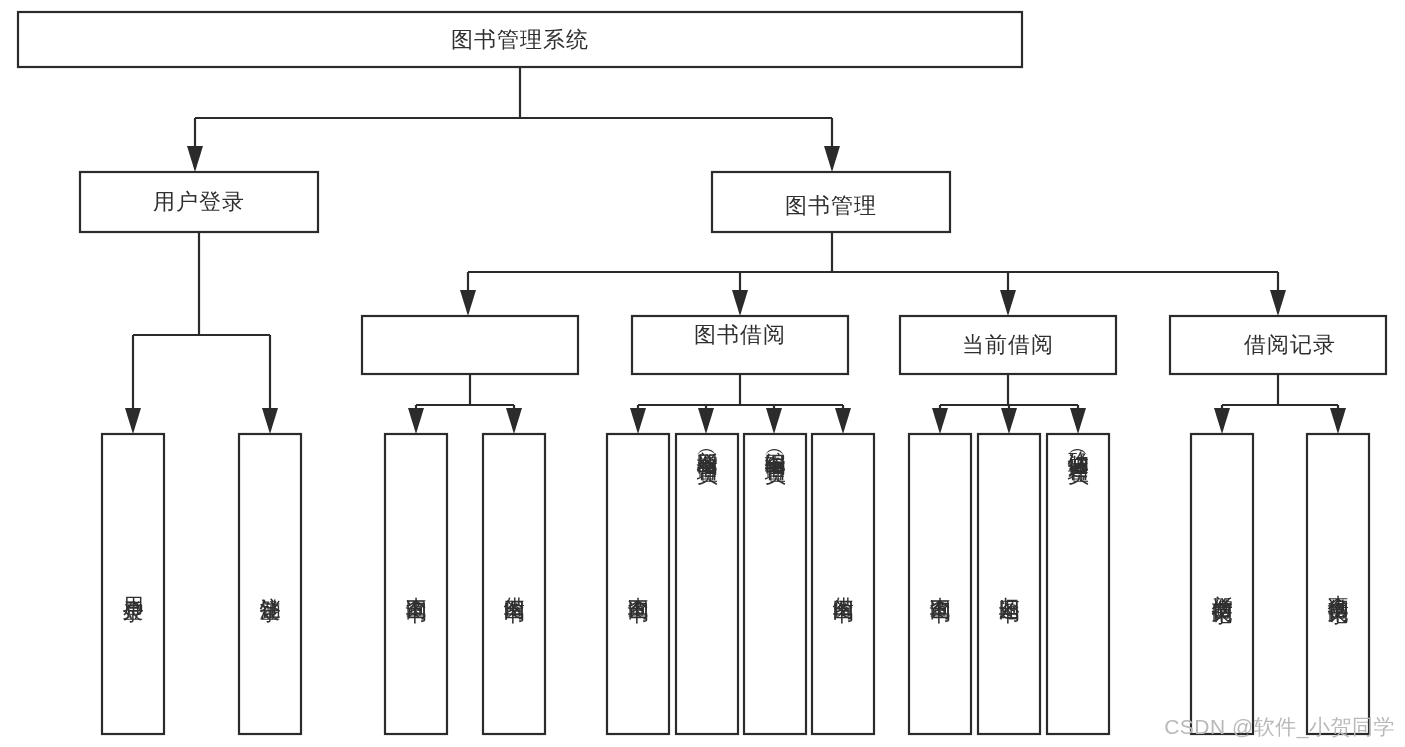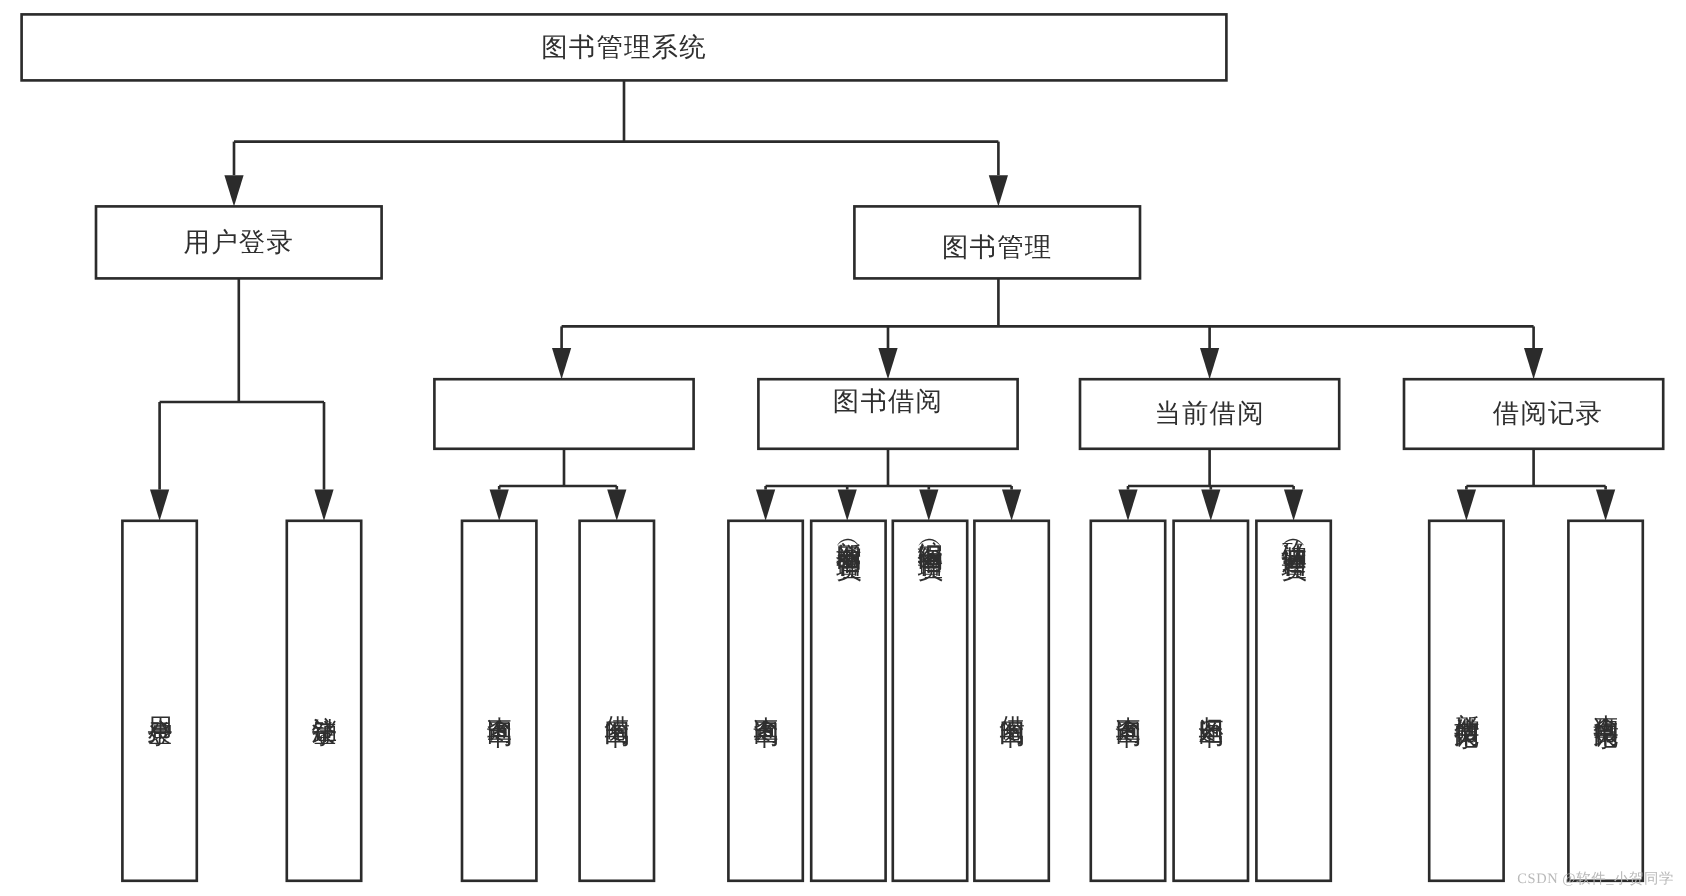--- a/index.html
+++ b/index.html
@@ -72,22 +72,22 @@
     font-family: "DejaVu Sans", "Liberation Sans", sans-serif;
     font-size: 22px;
     color: #2f2f2f;
     letter-spacing: 1px;
     white-space: nowrap;
   }
   #watermark {
     position: absolute;
     right: 10px;
     bottom: 6px;
-    font-family: Liberation Serif, serif;
-    font-size: 12px;
+    font-family: Liberation Sans, sans-serif;
+    font-size: 21px;
     color: #b9b9b9;
     white-space: nowrap;
     letter-spacing: 0.5px;
   }
 </style>
 </head>
 <body>
 
 <div id="diagram-root">
 

